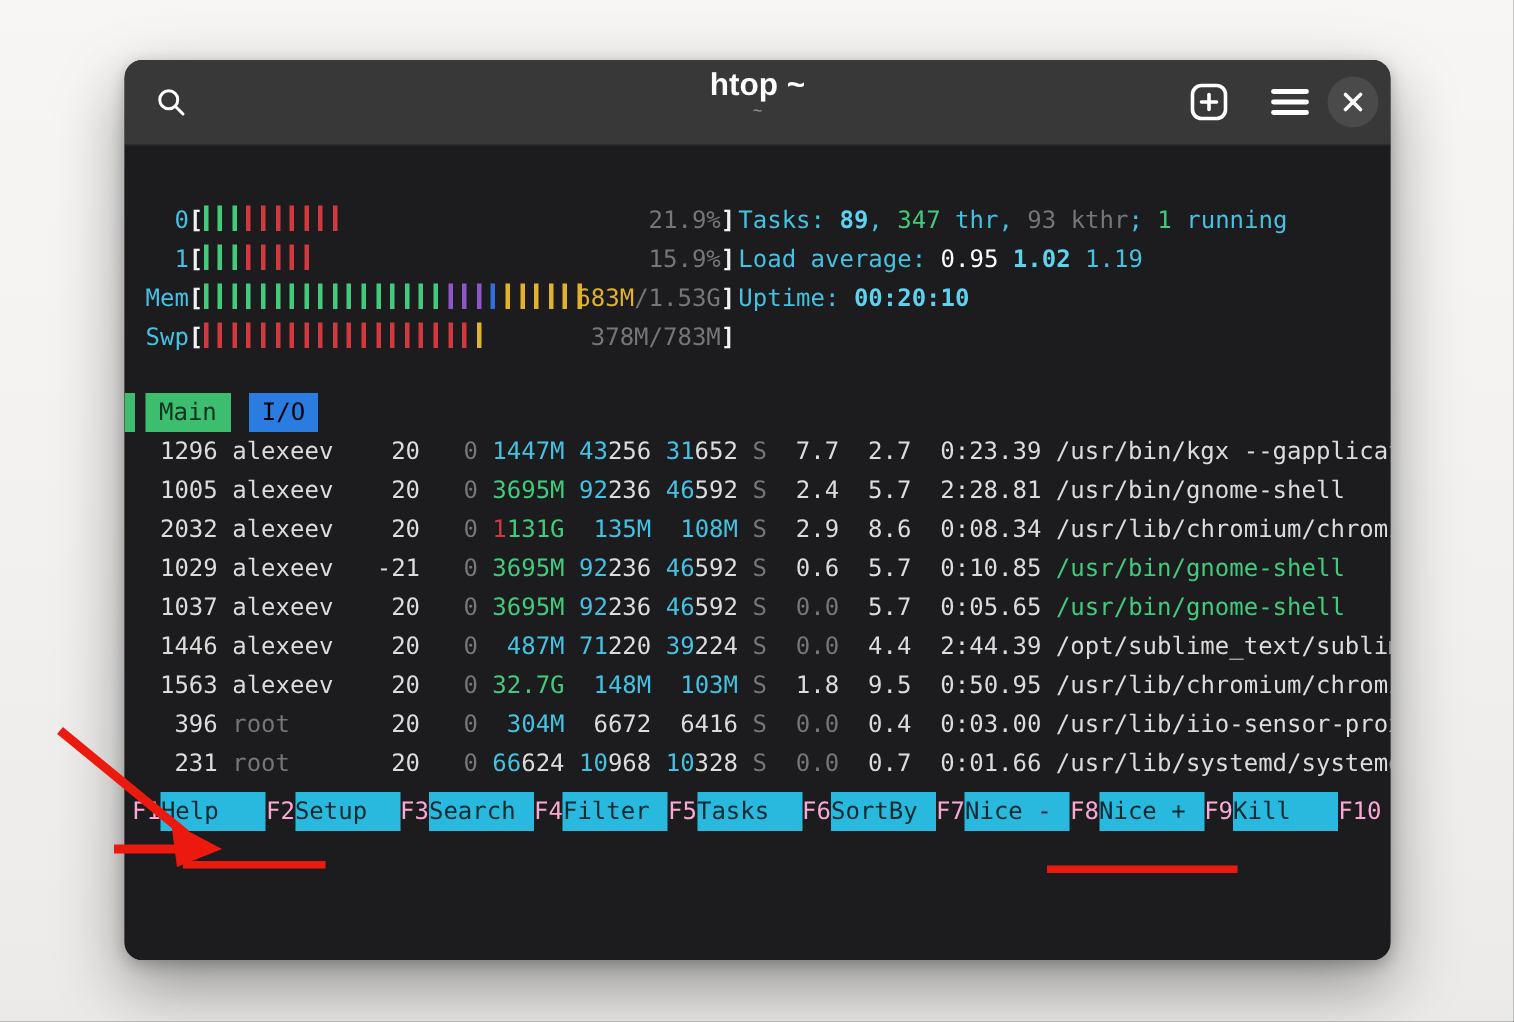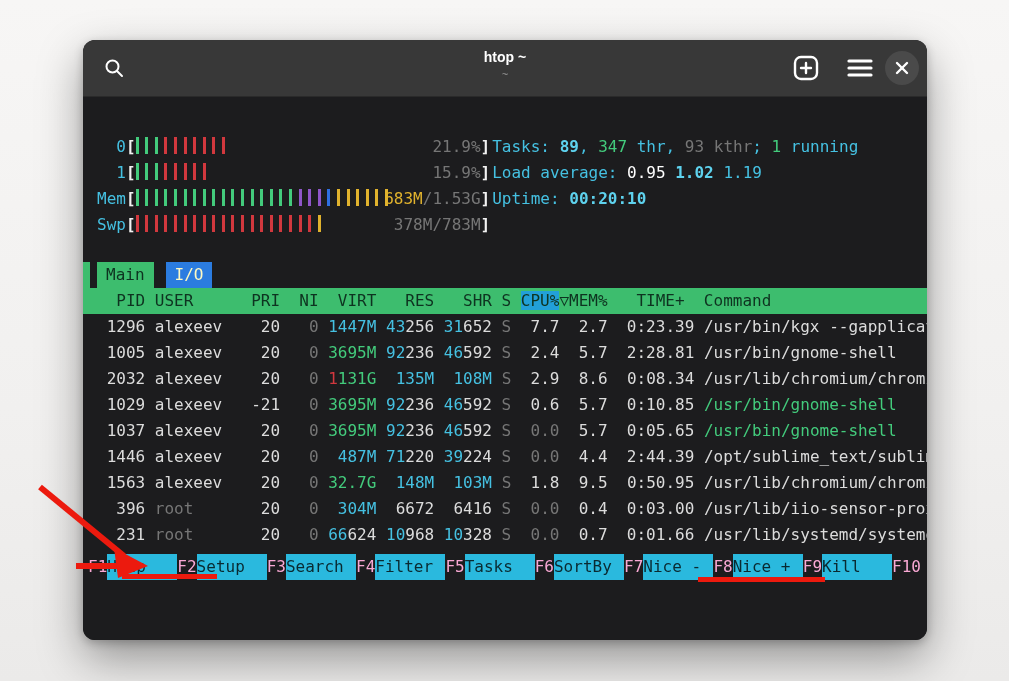--- a/index.html
+++ b/index.html
@@ -16,21 +16,21 @@
   .titlebar{
     position:absolute;top:0;left:0;right:0;height:56px;background:var(--titlebar);
     border-bottom:1px solid #2a2a2a;
   }
   .tb-btn{position:absolute;top:50%;transform:translateY(-50%);display:flex;align-items:center;justify-content:center;cursor:default}
   .search-btn{left:16px;width:30px;height:30px}
   .newtab-btn{right:106px;width:30px;height:30px}
   .menu-btn{right:52px;width:30px;height:30px}
   .close-btn{right:8px;width:34px;height:34px;background:#4a4a4a;border-radius:50%}
   .title-wrap{position:absolute;left:0;right:0;top:7px;text-align:center;pointer-events:none}
-  .title-main{color:#ffffff;font-weight:bold;font-size:14px;line-height:20px}
+  .title-main{color:#ffffff;font-weight:bold;font-size:21px;line-height:20px}
   .title-sub{color:#9a9a9a;font-size:11px;line-height:14px}
   .term{
     position:absolute;top:57px;left:0;right:0;bottom:0;background:var(--termbg);
     font-family:"DejaVu Sans Mono",monospace;font-size:16px;line-height:26px;
     color:var(--w);padding-top:37px;
   }
   .line{white-space:pre;height:26px;padding:0 14px;box-sizing:border-box}
   .c-w{color:var(--w)} .c-dim{color:var(--dim)} .c-cyan{color:var(--cyan)}
   .c-cyanb{color:var(--cyanb);font-weight:bold}
   .c-whiteb{color:var(--whiteb);font-weight:normal}
@@ -41,21 +41,21 @@
   .bracket{color:#f2f2f2;font-weight:bold}
   .mlabel{color:var(--cyan);white-space:pre}
   .minner{display:inline-block;width:345px;position:relative;vertical-align:top;height:26px}
   .bar{display:inline-block;width:3px;height:17px;margin-right:6.6px;background:currentColor;vertical-align:-2px}
   .mval{position:absolute;right:0;top:0}
   .minfo{margin-left:2px}
   .tabs-line{margin-top:24px;display:flex;align-items:stretch;padding-left:0}
   .tab-sliver{width:7px;background:var(--hdrbg);margin-right:7px}
   .tab{padding:0 9px;color:var(--hdr);margin-right:12px;cursor:default}
   .tab.main{background:var(--hdrbg)}
-  .tab.io{background:var(--tabblue);color:#fef9c3}
+  .tab.io{background:var(--tabblue);color:#000000}
   .hdr-line{background:var(--hdrbg)}
   .row{cursor:default}
   .row.sel{background:var(--selbg)}
   .fnbar{display:flex;align-items:stretch;margin-top:6px;padding:0 0 0 5px;height:26px}
   .fnkey{color:#f9a8d4;white-space:pre}
   .fnlabel{background:var(--fncyan);color:#0a2a31;width:77px;white-space:pre;overflow:hidden}
   .fnlabel.grow{flex:1;margin-right:6px}
   .annot{position:absolute;left:0;top:0;pointer-events:none;z-index:20}
 </style>
 </head>
@@ -101,21 +101,20 @@
         <div class="line"><span class="mlabel">  0</span><span class="bracket">[</span><span class="minner"><span class="bar c-green"></span><span class="bar c-green"></span><span class="bar c-green"></span><span class="bar c-red"></span><span class="bar c-red"></span><span class="bar c-red"></span><span class="bar c-red"></span><span class="bar c-red"></span><span class="bar c-red"></span><span class="bar c-red"></span><span class="mval"><span class="c-dim">21.9%</span></span></span><span class="bracket">]</span><span class="minfo"><span class="c-cyan">Tasks: </span><span class="c-cyanb">89</span><span class="c-cyan">, </span><span class="c-green">347</span><span class="c-cyan"> thr</span><span class="c-cyan">, </span><span class="c-dim">93 kthr</span><span class="c-cyan">; </span><span class="c-green">1</span><span class="c-cyan"> running</span></span></div>
         <div class="line"><span class="mlabel">  1</span><span class="bracket">[</span><span class="minner"><span class="bar c-green"></span><span class="bar c-green"></span><span class="bar c-green"></span><span class="bar c-red"></span><span class="bar c-red"></span><span class="bar c-red"></span><span class="bar c-red"></span><span class="bar c-red"></span><span class="mval"><span class="c-dim">15.9%</span></span></span><span class="bracket">]</span><span class="minfo"><span class="c-cyan">Load average: </span><span class="c-whiteb">0.95 </span><span class="c-cyanb">1.02 </span><span class="c-cyan">1.19</span></span></div>
         <div class="line"><span class="mlabel">Mem</span><span class="bracket">[</span><span class="minner"><span class="bar c-green"></span><span class="bar c-green"></span><span class="bar c-green"></span><span class="bar c-green"></span><span class="bar c-green"></span><span class="bar c-green"></span><span class="bar c-green"></span><span class="bar c-green"></span><span class="bar c-green"></span><span class="bar c-green"></span><span class="bar c-green"></span><span class="bar c-green"></span><span class="bar c-green"></span><span class="bar c-green"></span><span class="bar c-green"></span><span class="bar c-green"></span><span class="bar c-green"></span><span class="bar c-purple"></span><span class="bar c-purple"></span><span class="bar c-purple"></span><span class="bar c-blue"></span><span class="bar c-yellow"></span><span class="bar c-yellow"></span><span class="bar c-yellow"></span><span class="bar c-yellow"></span><span class="bar c-yellow"></span><span class="bar c-yellow"></span><span class="mval"><span class="c-yellow">683M</span><span class="c-dim">/1.53G</span></span></span><span class="bracket">]</span><span class="minfo"><span class="c-cyan">Uptime: </span><span class="c-cyanb">00:20:10</span></span></div>
         <div class="line"><span class="mlabel">Swp</span><span class="bracket">[</span><span class="minner"><span class="bar c-red"></span><span class="bar c-red"></span><span class="bar c-red"></span><span class="bar c-red"></span><span class="bar c-red"></span><span class="bar c-red"></span><span class="bar c-red"></span><span class="bar c-red"></span><span class="bar c-red"></span><span class="bar c-red"></span><span class="bar c-red"></span><span class="bar c-red"></span><span class="bar c-red"></span><span class="bar c-red"></span><span class="bar c-red"></span><span class="bar c-red"></span><span class="bar c-red"></span><span class="bar c-red"></span><span class="bar c-red"></span><span class="bar c-yellow"></span><span class="mval"><span class="c-dim">378M/783M</span></span></span><span class="bracket">]</span></div>
       </div>
     <div class="tabs-line">
       <div class="tab-sliver"></div>
     <div class="tab main">Main</div>
         <div class="tab io">I/O</div>
       </div>
-    <div class="line hdr-line" id="tbl-header"><span class="c-hdr">  PID USER      PRI  NI  VIRT   RES   SHR S </span><span class="c-hdrsort">CPU%</span><span class="c-hdr">▽MEM%   TIME+  Command</span></div>
     <div id="rows">
         <div class="line row"><span class="c-w"> 1296 alexeev    20   </span><span class="c-dim">0</span><span class="c-w"> </span><span class="c-cyan">1447M</span><span class="c-w"> </span><span class="c-cyan">43</span><span class="c-w">256 </span><span class="c-cyan">31</span><span class="c-w">652 </span><span class="c-dim">S</span><span class="c-w">  7.7  2.7  0:23.39 /usr/bin/kgx --gapplicat</span></div>
         <div class="line row"><span class="c-w"> 1005 alexeev    20   </span><span class="c-dim">0</span><span class="c-w"> </span><span class="c-green">3695M</span><span class="c-w"> </span><span class="c-cyan">92</span><span class="c-w">236 </span><span class="c-cyan">46</span><span class="c-w">592 </span><span class="c-dim">S</span><span class="c-w">  2.4  5.7  2:28.81 /usr/bin/gnome-shell</span></div>
         <div class="line row"><span class="c-w"> 2032 alexeev    20   </span><span class="c-dim">0</span><span class="c-w"> </span><span class="c-red">1</span><span class="c-green">131G</span><span class="c-w"> </span><span class="c-cyan"> 135M</span><span class="c-w"> </span><span class="c-cyan"> 108M</span><span class="c-w"> </span><span class="c-dim">S</span><span class="c-w">  2.9  8.6  0:08.34 /usr/lib/chromium/chromi</span></div>
         <div class="line row"><span class="c-w"> 1029 alexeev   -21   </span><span class="c-dim">0</span><span class="c-w"> </span><span class="c-green">3695M</span><span class="c-w"> </span><span class="c-cyan">92</span><span class="c-w">236 </span><span class="c-cyan">46</span><span class="c-w">592 </span><span class="c-dim">S</span><span class="c-w">  0.6  5.7  0:10.85 </span><span class="c-green">/usr/bin/gnome-shell</span></div>
         <div class="line row"><span class="c-w"> 1037 alexeev    20   </span><span class="c-dim">0</span><span class="c-w"> </span><span class="c-green">3695M</span><span class="c-w"> </span><span class="c-cyan">92</span><span class="c-w">236 </span><span class="c-cyan">46</span><span class="c-w">592 </span><span class="c-dim">S</span><span class="c-w">  </span><span class="c-dim">0.0</span><span class="c-w">  5.7  0:05.65 </span><span class="c-green">/usr/bin/gnome-shell</span></div>
         <div class="line row"><span class="c-w"> 1446 alexeev    20   </span><span class="c-dim">0</span><span class="c-w"> </span><span class="c-cyan"> 487M</span><span class="c-w"> </span><span class="c-cyan">71</span><span class="c-w">220 </span><span class="c-cyan">39</span><span class="c-w">224 </span><span class="c-dim">S</span><span class="c-w">  </span><span class="c-dim">0.0</span><span class="c-w">  4.4  2:44.39 /opt/sublime_text/sublim</span></div>
         <div class="line row"><span class="c-w"> 1563 alexeev    20   </span><span class="c-dim">0</span><span class="c-w"> </span><span class="c-green">32.7G</span><span class="c-w"> </span><span class="c-cyan"> 148M</span><span class="c-w"> </span><span class="c-cyan"> 103M</span><span class="c-w"> </span><span class="c-dim">S</span><span class="c-w">  1.8  9.5  0:50.95 /usr/lib/chromium/chromi</span></div>
         <div class="line row"><span class="c-w">  396 </span><span class="c-dim">root      </span><span class="c-w"> 20   </span><span class="c-dim">0</span><span class="c-w"> </span><span class="c-cyan"> 304M</span><span class="c-w"> </span><span class="c-w"> 6672  6416 </span><span class="c-dim">S</span><span class="c-w">  </span><span class="c-dim">0.0</span><span class="c-w">  0.4  0:03.00 /usr/lib/iio-sensor-prox</span></div>
         <div class="line row"><span class="c-w">  231 </span><span class="c-dim">root      </span><span class="c-w"> 20   </span><span class="c-dim">0</span><span class="c-w"> </span><span class="c-cyan">66</span><span class="c-w">624 </span><span class="c-cyan">10</span><span class="c-w">968 </span><span class="c-cyan">10</span><span class="c-w">328 </span><span class="c-dim">S</span><span class="c-w">  </span><span class="c-dim">0.0</span><span class="c-w">  0.7  0:01.66 /usr/lib/systemd/systemd</span></div>

